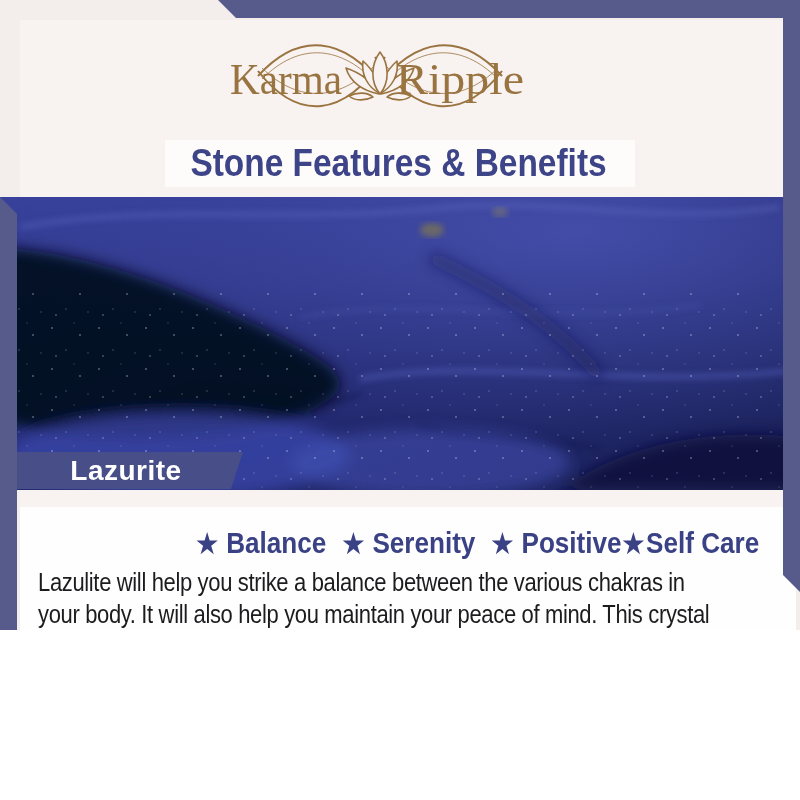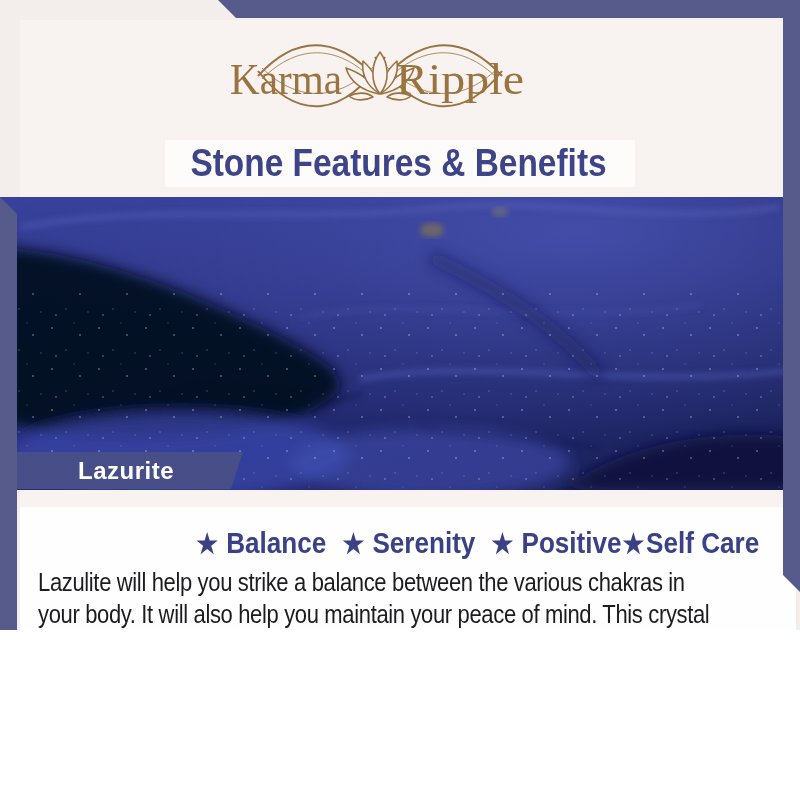--- a/index.html
+++ b/index.html
@@ -19,21 +19,21 @@
              transform:scaleX(.88);transform-origin:center;white-space:nowrap;letter-spacing:0;}
 
   
   .photo{position:absolute;left:0;top:197px;width:800px;height:293px;z-index:3;}
   .photo svg{display:block;width:100%;height:100%;}
 
   
   .stone-tag{position:absolute;left:17px;top:452px;width:226px;height:37px;background:var(--label-bg);
              clip-path:polygon(0 0,100% 0,calc(100% - 12px) 100%,0 100%);
              display:flex;align-items:center;justify-content:center;padding-right:8px;box-sizing:border-box;z-index:5;}
-  .stone-tag span{color:#ffffff;font-size:24px;font-weight:700;letter-spacing:.5px;}
+  .stone-tag span{color:#ffffff;font-size:28px;font-weight:700;letter-spacing:.5px;}
 
   
   .text-section{position:absolute;left:20px;top:507px;width:776px;height:269px;background:var(--white-bg);z-index:2;}
 
   
   .features{position:absolute;left:0;top:527px;width:800px;text-align:right;white-space:nowrap;z-index:4;}
   .features-inner{display:inline-block;transform:scaleX(.9);transform-origin:center;}
   .feature{margin:0 9px;color:var(--accent-text);font-size:29px;font-weight:700;}
   .feature .star{margin-right:9px;font-size:27px;}
   .feature:last-child{margin-left:-8px;}

